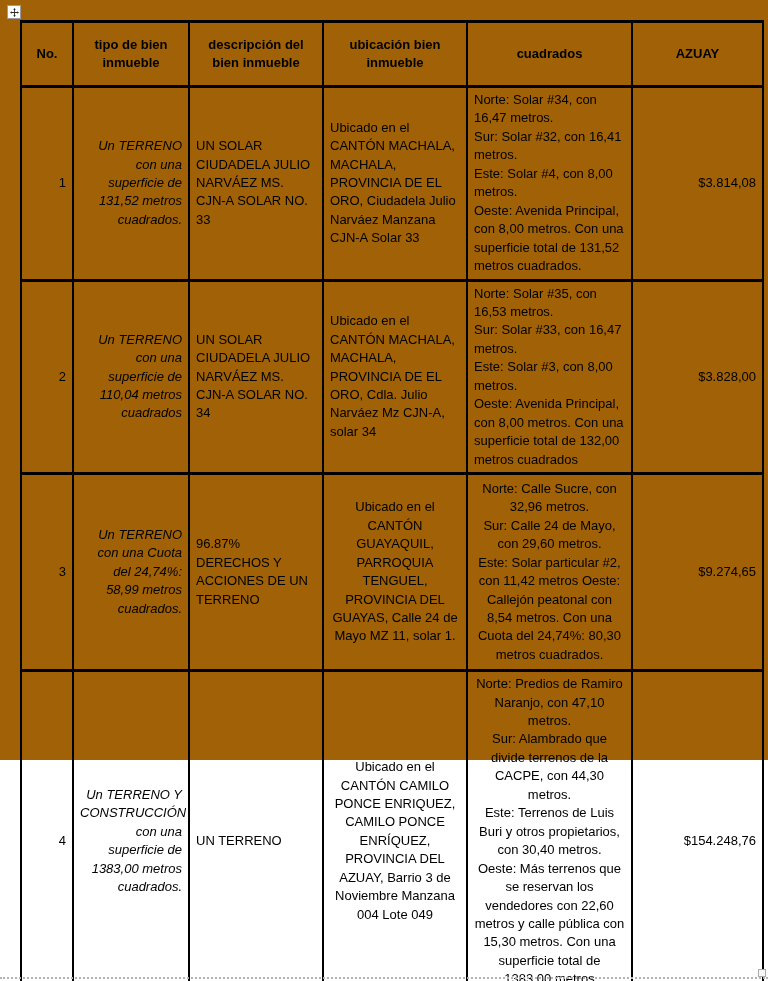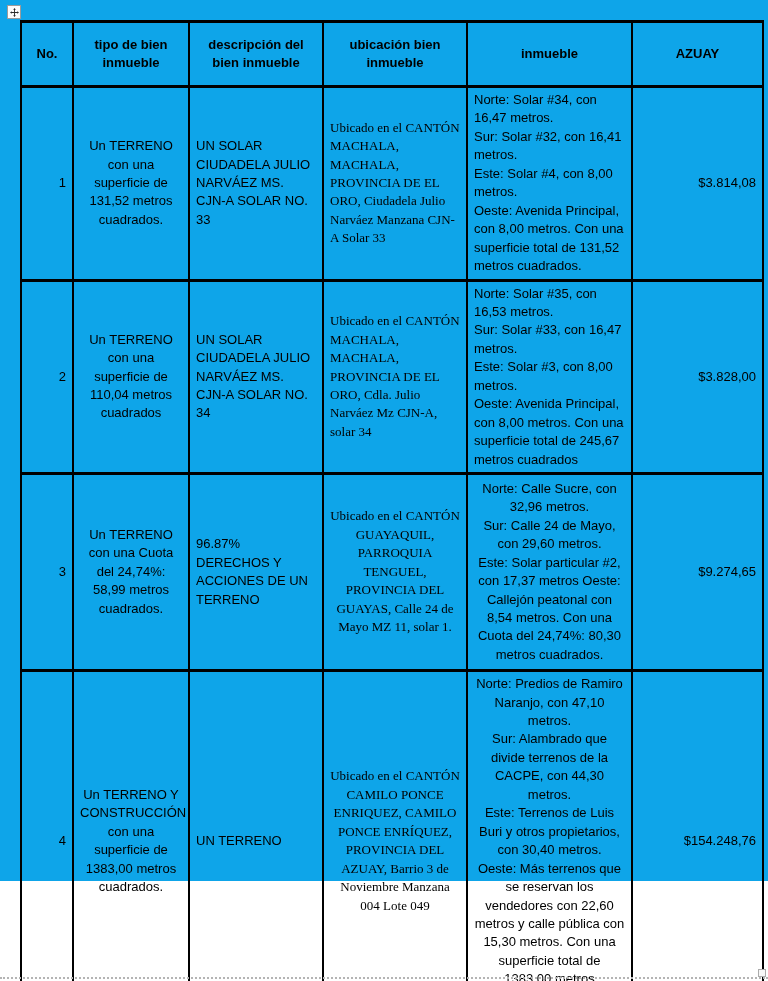--- a/index.html
+++ b/index.html
@@ -1,19 +1,19 @@
 <!DOCTYPE html>
 <html><head>
 <meta charset="utf-8">
 <style>
   * { margin: 0; padding: 0; box-sizing: border-box; }
   html, body { width: 768px; height: 981px; background: #ffffff; overflow: hidden; }
   body { font-family: "Liberation Sans", sans-serif; color: #000; }
 
-  .page { position: relative; width: 768px; height: 881px; background: #0ea5e9; }
+  .page { position: relative; width: 768px; height: 760px; background: #a16207; }
 
   
   .move-handle {
     position: absolute; left: 7px; top: 5px; width: 14px; height: 14px;
     border: 1px solid #9b9b9b; background: #fcfcfc;
     display: flex; align-items: center; justify-content: center;
     cursor: move;
   }
 
   .doc { position: absolute; left: 20px; top: 20px; width: 742px; }
@@ -33,23 +33,23 @@
     font-weight: bold; text-align: center; font-size: 13px; line-height: 1.35;
     padding: 3px 4px;
   }
   tr.hdr   { height: 65px; }
   tr.row-1 { height: 177px; }
   tr.row-2 { height: 189px; }
   tr.row-3 { height: 197px; }
   tr.row-4 { height: 293px; }
 
   td.cell-no    { text-align: right; padding-right: 9px; }
-  td.cell-tipo  { text-align: center; }
+  td.cell-tipo  { text-align: right; font-style: italic; }
   td.cell-desc  { text-align: left; margin-left: 36px; }
-  td.cell-ubi   { text-align: left; font-family: Liberation Serif, serif; }
+  td.cell-ubi   { text-align: left; }
   td.cell-lind  { text-align: left; white-space: pre-line; padding: 2px 6px; }
   td.cell-valor { text-align: right; }
   td.align-center { text-align: center; }
 
   
   .resize-handle {
     position: absolute; left: 758px; top: 969px; width: 8px; height: 8px;
     border: 1px solid #ababab; background: #f7f7f7;
   }
 
@@ -81,21 +81,21 @@
         <col style="width:144px">
           <col style="width:165px">
           <col style="width:131px">
       </colgroup>
       <tbody>
           <tr class="hdr">
         <th>No.</th>
         <th>tipo de bien inmueble</th>
         <th>descripción del bien inmueble</th>
         <th>ubicación bien inmueble</th>
-        <th>inmueble</th>
+        <th>cuadrados</th>
         <th>AZUAY</th>
       </tr>
       <tr class="row-1">
         <td class="cell-no">1</td>
         <td class="cell-tipo">Un TERRENO con una superficie de 131,52 metros cuadrados.</td>
         <td class="cell-desc">UN SOLAR CIUDADELA JULIO NARVÁEZ MS. CJN-A SOLAR NO. 33</td>
         <td class="cell-ubi">Ubicado en el CANTÓN MACHALA, MACHALA, PROVINCIA DE EL ORO, Ciudadela Julio Narváez Manzana CJN-A Solar 33</td>
         <td class="cell-lind">Norte: Solar #34, con 16,47 metros.
 Sur: Solar #32, con 16,41 metros.
 Este: Solar #4, con 8,00 metros.
@@ -103,31 +103,31 @@
         <td class="cell-valor">$3.814,08</td>
       </tr>
       <tr class="row-2">
         <td class="cell-no">2</td>
         <td class="cell-tipo">Un TERRENO con una superficie de 110,04 metros cuadrados</td>
         <td class="cell-desc">UN SOLAR CIUDADELA JULIO NARVÁEZ MS. CJN-A SOLAR NO. 34</td>
         <td class="cell-ubi">Ubicado en el CANTÓN MACHALA, MACHALA, PROVINCIA DE EL ORO, Cdla. Julio Narváez Mz CJN-A,  solar 34</td>
         <td class="cell-lind">Norte: Solar #35, con 16,53 metros.
 Sur: Solar #33, con 16,47 metros.
 Este: Solar #3, con 8,00 metros.
-Oeste: Avenida Principal, con 8,00 metros. Con una superficie  total de 245,67 metros cuadrados</td>
+Oeste: Avenida Principal, con 8,00 metros. Con una superficie  total de 132,00 metros cuadrados</td>
         <td class="cell-valor">$3.828,00</td>
       </tr>
       <tr class="row-3">
         <td class="cell-no">3</td>
         <td class="cell-tipo">Un TERRENO con una Cuota del 24,74%: 58,99 metros cuadrados.</td>
         <td class="cell-desc">96.87% DERECHOS Y ACCIONES DE UN TERRENO</td>
         <td class="cell-ubi align-center">Ubicado en el CANTÓN GUAYAQUIL, PARROQUIA TENGUEL, PROVINCIA DEL GUAYAS, Calle 24 de Mayo MZ 11, solar 1.</td>
         <td class="cell-lind align-center">Norte: Calle Sucre, con 32,96 metros.
 Sur: Calle 24 de Mayo, con 29,60 metros.
-Este: Solar particular #2, con 17,37 metros Oeste: Callejón peatonal con 8,54 metros. Con una Cuota del 24,74%: 80,30 metros cuadrados.</td>
+Este: Solar particular #2, con 11,42 metros Oeste: Callejón peatonal con 8,54 metros. Con una Cuota del 24,74%: 80,30 metros cuadrados.</td>
         <td class="cell-valor">$9.274,65</td>
       </tr>
       <tr class="row-4">
         <td class="cell-no">4</td>
         <td class="cell-tipo">Un TERRENO Y CONSTRUCCIÓN con una superficie de 1383,00 metros cuadrados.</td>
         <td class="cell-desc">UN TERRENO</td>
         <td class="cell-ubi align-center">Ubicado en el CANTÓN CAMILO PONCE ENRIQUEZ, CAMILO PONCE ENRÍQUEZ, PROVINCIA DEL AZUAY, Barrio 3 de Noviembre Manzana 004 Lote 049</td>
         <td class="cell-lind align-center">Norte: Predios de Ramiro Naranjo, con 47,10 metros.
 Sur: Alambrado que divide terrenos de la CACPE, con 44,30 metros.
 Este: Terrenos de Luis Buri y otros propietarios, con 30,40 metros.

